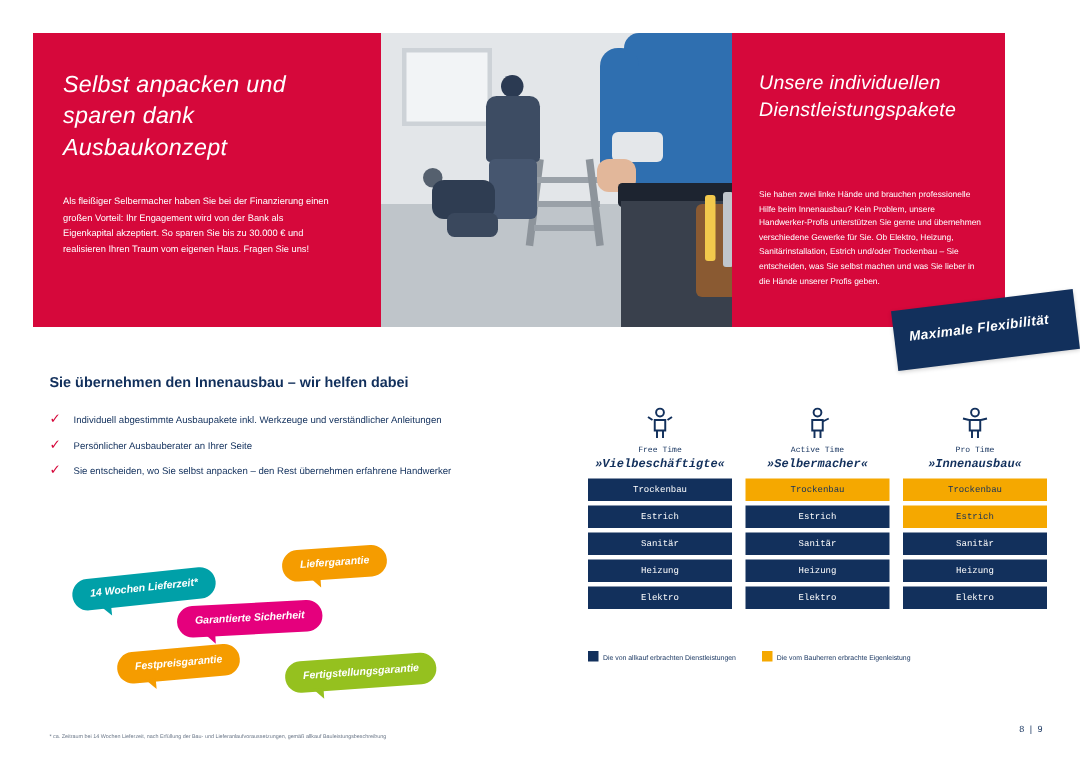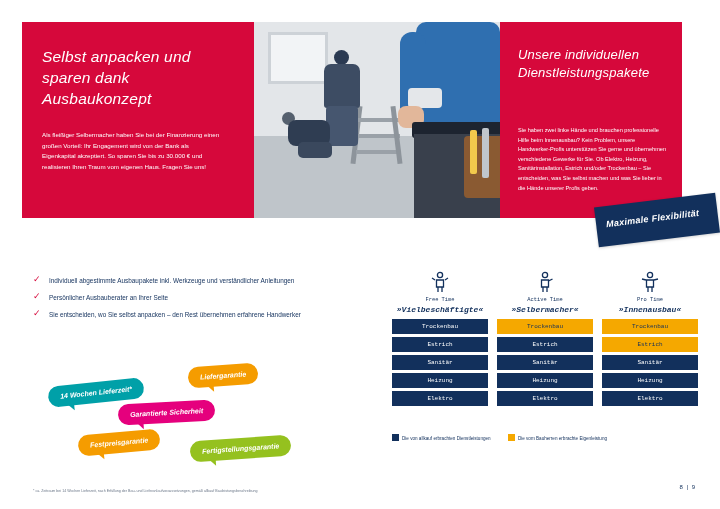--- a/index.html
+++ b/index.html
@@ -41,21 +41,21 @@
     position: absolute;
     left: 232px;
     top: 0;
     width: 262px;
     height: 196px;
     overflow: hidden;
     background: #cfd6dc;
   }
   .panel-right {
     position: absolute;
-    left: 478px;
+    left: 466px;
     top: 0;
     width: 182px;
     height: 196px;
     background: #d6083b;
   }
   .headline {
     position: absolute;
     left: 20px;
     top: 24px;
     width: 190px;
@@ -286,20 +286,21 @@
     <div class="panel-right">
       <div class="headline-r">Unsere individuellen Dienstleistungspakete</div>
       <div class="body-right">Sie haben zwei linke Hände und brauchen professionelle Hilfe beim Innenausbau? Kein Problem, unsere Handwerker-Profis unterstützen Sie gerne und übernehmen verschiedene Gewerke für Sie. Ob Elektro, Heizung, Sanitärinstallation, Estrich und/oder Trockenbau – Sie entscheiden, was Sie selbst machen und was Sie lieber in die Hände unserer Profis geben.</div>
     </div>
   </div>
 
   <div class="ribbon">
     <span>Maximale Flexibilität</span>
   </div>
 
+  <div class="sec-title" id="title-innenausbau">Sie übernehmen den Innenausbau – wir helfen dabei</div>
 
   <div class="bullets">
     <div class="bullet">
       <span class="chk">✓</span>
       <span>Individuell abgestimmte Ausbaupakete inkl. Werkzeuge und verständlicher Anleitungen</span>
     </div>
     <div class="bullet">
       <span class="chk">✓</span>
       <span>Persönlicher Ausbauberater an Ihrer Seite</span>
     </div>

